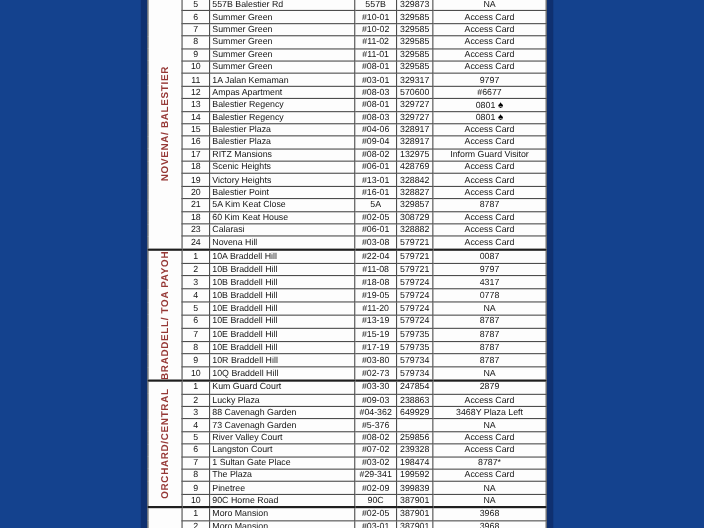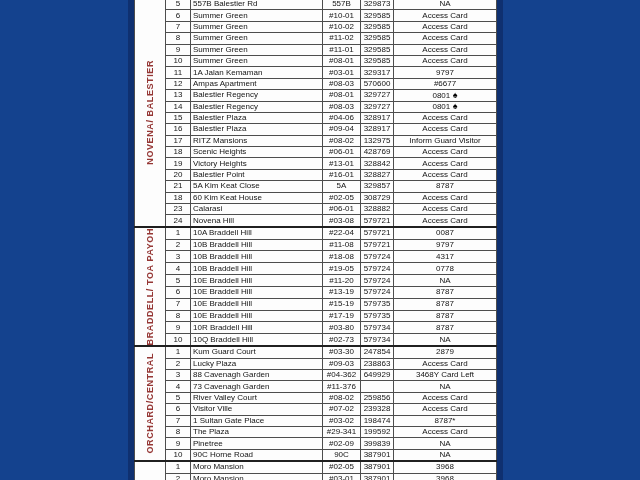--- a/index.html
+++ b/index.html
@@ -285,39 +285,39 @@
             <td class="name">Lucky Plaza</td>
             <td class="unit">#09-03</td>
             <td class="postal">238863</td>
             <td class="access">Access Card</td>
           </tr>
           <tr>
             <td class="num">3</td>
             <td class="name">88 Cavenagh Garden</td>
             <td class="unit">#04-362</td>
             <td class="postal">649929</td>
-            <td class="access">3468Y  Card Left</td>
+            <td class="access">3468Y  Plaza Left</td>
           </tr>
           <tr>
             <td class="num">4</td>
             <td class="name">73 Cavenagh Garden</td>
-            <td class="unit">#11-376</td>
+            <td class="unit">#5-376</td>
             <td class="postal"></td>
             <td class="access">NA</td>
           </tr>
           <tr>
             <td class="num">5</td>
             <td class="name">River Valley Court</td>
             <td class="unit">#08-02</td>
             <td class="postal">259856</td>
             <td class="access">Access Card</td>
           </tr>
           <tr>
             <td class="num">6</td>
-            <td class="name">Visitor Ville</td>
+            <td class="name">Langston Court</td>
             <td class="unit">#07-02</td>
             <td class="postal">239328</td>
             <td class="access">Access Card</td>
           </tr>
           <tr>
             <td class="num">7</td>
             <td class="name">1 Sultan Gate Place</td>
             <td class="unit">#03-02</td>
             <td class="postal">198474</td>
             <td class="access">8787*</td>

